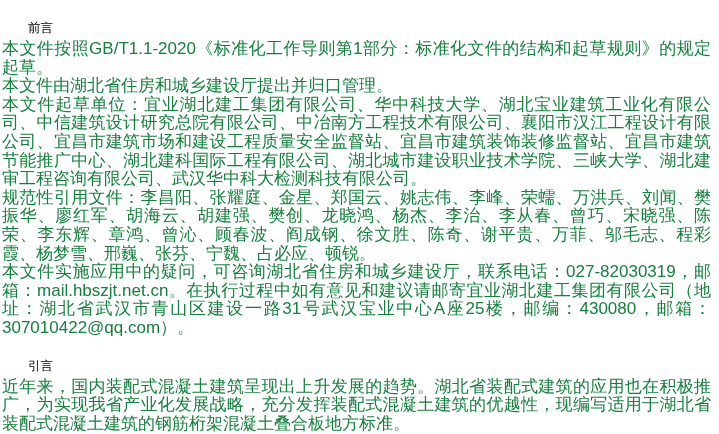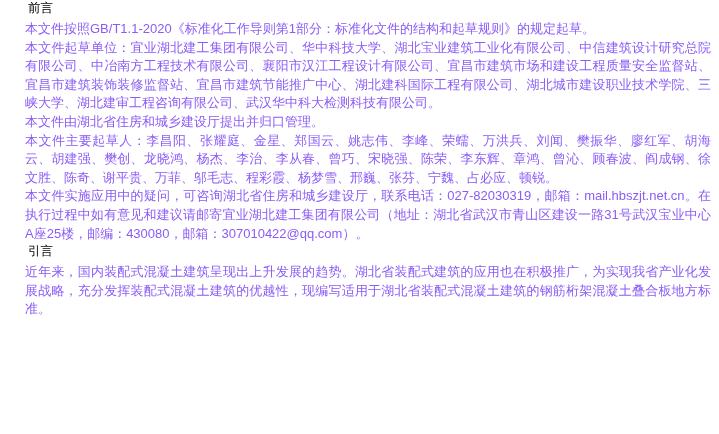--- a/index.html
+++ b/index.html
@@ -21,47 +21,47 @@
     box-sizing: border-box;
     padding: 0;
     background: #ffffff;
   }
   .section-head {
     font-size: 12.5px;
     line-height: 17px;
     font-weight: normal;
     color: #000;
     padding-left: 28px;
-    margin: 0 0 3px 0;
+    margin: 20px 0 3px 0;
   }
   .section-head.indent-small {
   }
   .para {
-    font-size: 13px;
+    font-size: 17px;
     line-height: 18.6px;
     text-align: justify;
     text-justify: inter-ideograph;
     margin: 0 0 0 0;
-    padding: 0 8px 0 25px;
-    color: #8b5cf6;
+    padding: 0 8px 0 2px;
+    color: #15803d;
   }
   .para + .para {
     margin-top: 0px;
   }
 </style>
 </head>
 <body>
 
 <div class="page">
 
   <div class="section-head">前言</div>
 
   <div class="para">本文件按照GB/T1.1-2020《标准化工作导则第1部分：标准化文件的结构和起草规则》的规定起草。</div>
+  <div class="para">本文件由湖北省住房和城乡建设厅提出并归口管理。</div>
   <div class="para">本文件起草单位：宜业湖北建工集团有限公司、华中科技大学、湖北宝业建筑工业化有限公司、中信建筑设计研究总院有限公司、中冶南方工程技术有限公司、襄阳市汉江工程设计有限公司、宜昌市建筑市场和建设工程质量安全监督站、宜昌市建筑装饰装修监督站、宜昌市建筑节能推广中心、湖北建科国际工程有限公司、湖北城市建设职业技术学院、三峡大学、湖北建审工程咨询有限公司、武汉华中科大检测科技有限公司。</div>
-  <div class="para">本文件由湖北省住房和城乡建设厅提出并归口管理。</div>
-  <div class="para">本文件主要起草人：李昌阳、张耀庭、金星、郑国云、姚志伟、李峰、荣蠕、万洪兵、刘闻、樊振华、廖红军、胡海云、胡建强、樊创、龙晓鸿、杨杰、李治、李从春、曾巧、宋晓强、陈荣、李东辉、章鸿、曾沁、顾春波、阎成钢、徐文胜、陈奇、谢平贵、万菲、邬毛志、程彩霞、杨梦雪、邢巍、张芬、宁魏、占必应、顿锐。</div>
+  <div class="para">规范性引用文件：李昌阳、张耀庭、金星、郑国云、姚志伟、李峰、荣蠕、万洪兵、刘闻、樊振华、廖红军、胡海云、胡建强、樊创、龙晓鸿、杨杰、李治、李从春、曾巧、宋晓强、陈荣、李东辉、章鸿、曾沁、顾春波、阎成钢、徐文胜、陈奇、谢平贵、万菲、邬毛志、程彩霞、杨梦雪、邢巍、张芬、宁魏、占必应、顿锐。</div>
   <div class="para">本文件实施应用中的疑问，可咨询湖北省住房和城乡建设厅，联系电话：027-82030319，邮箱：mail.hbszjt.net.cn。在执行过程中如有意见和建议请邮寄宜业湖北建工集团有限公司（地址：湖北省武汉市青山区建设一路31号武汉宝业中心A座25楼，邮编：430080，邮箱：307010422@qq.com）。</div>
 
   <div class="section-head indent-small">引言</div>
 
   <div class="para">近年来，国内装配式混凝土建筑呈现出上升发展的趋势。湖北省装配式建筑的应用也在积极推广，为实现我省产业化发展战略，充分发挥装配式混凝土建筑的优越性，现编写适用于湖北省装配式混凝土建筑的钢筋桁架混凝土叠合板地方标准。</div>
 
 </div>
 
 </body></html>

